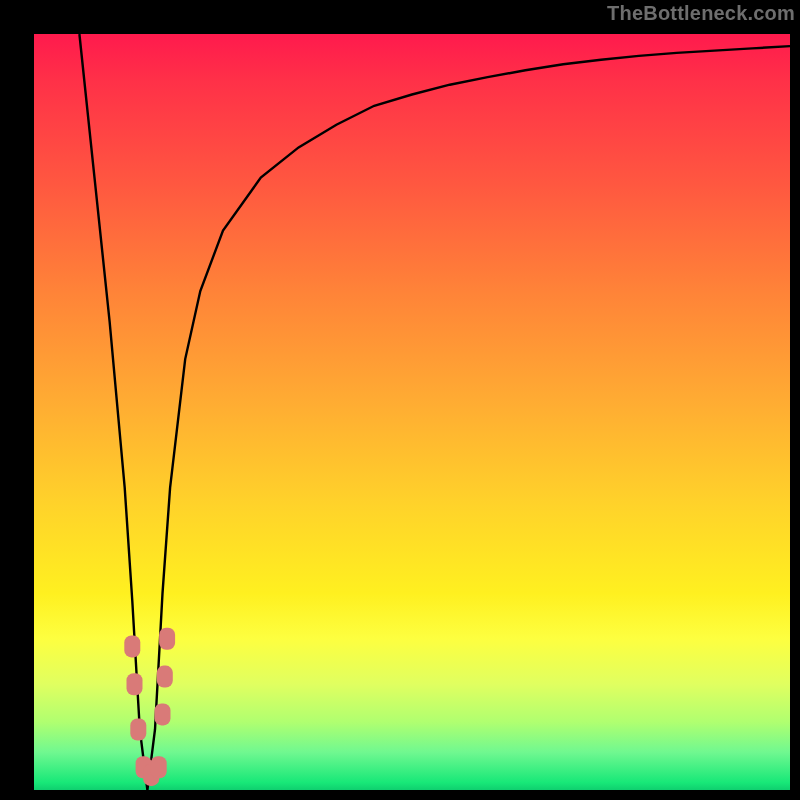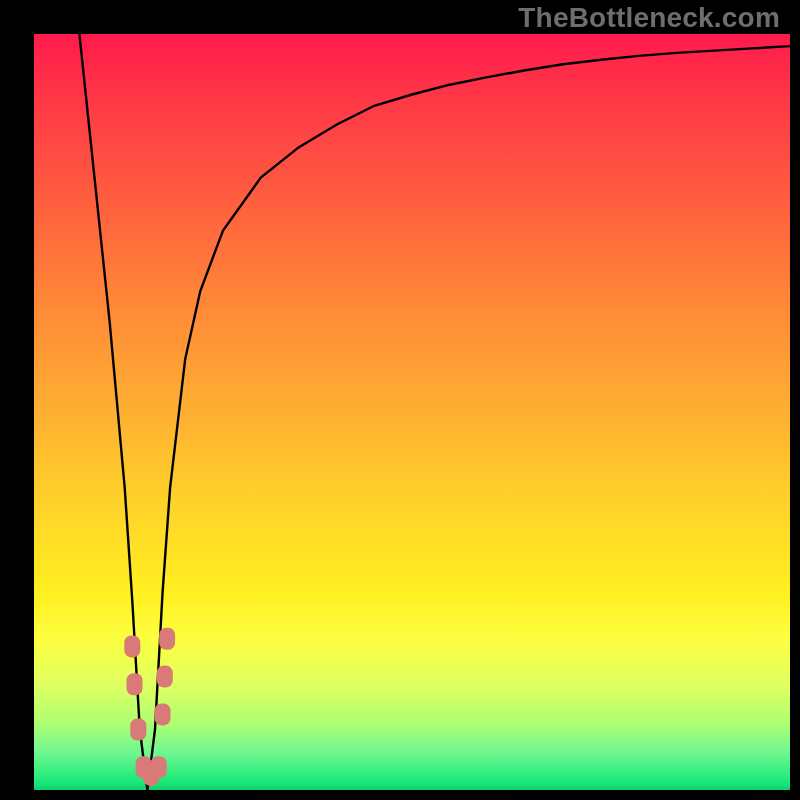--- a/index.html
+++ b/index.html
@@ -37,23 +37,23 @@
       #e0ff60 86%,
       #b0ff70 91%,
       #70f890 95%,
       #18e878 99%,
       #0fcf6f 100%
     );
   }
   .watermark {
     position: absolute;
     top: 2px;
-    right: 20px;
+    right: 5px;
     font-family: Arial, Helvetica, sans-serif;
-    font-size: 28px;
+    font-size: 20px;
     font-weight: bold;
     color: #6e6e6e;
     letter-spacing: 0.2px;
   }
   svg.curve {
     position: absolute;
     left: 0; top: 0;
     width: 756px; height: 756px;
     overflow: visible;
   }

